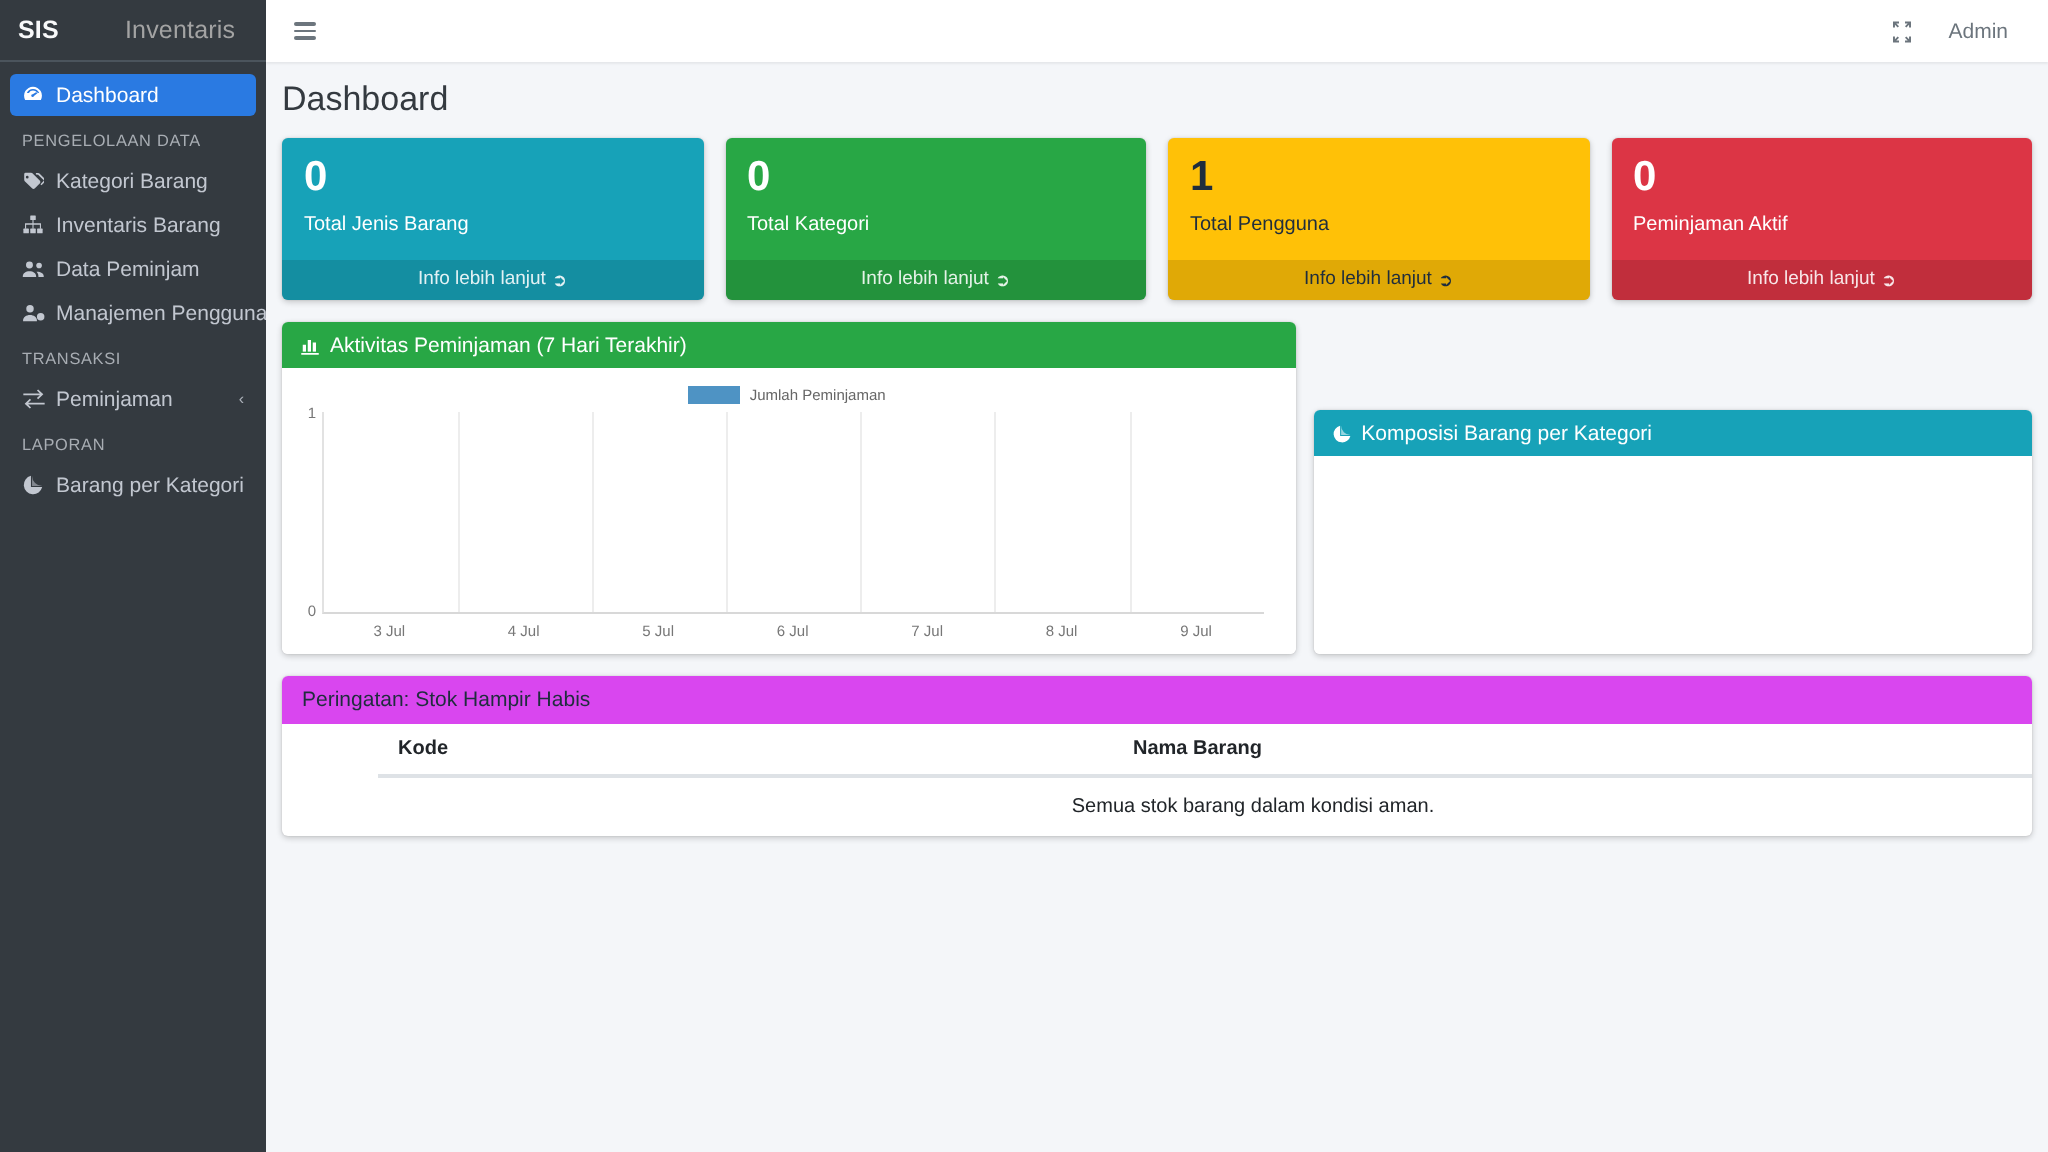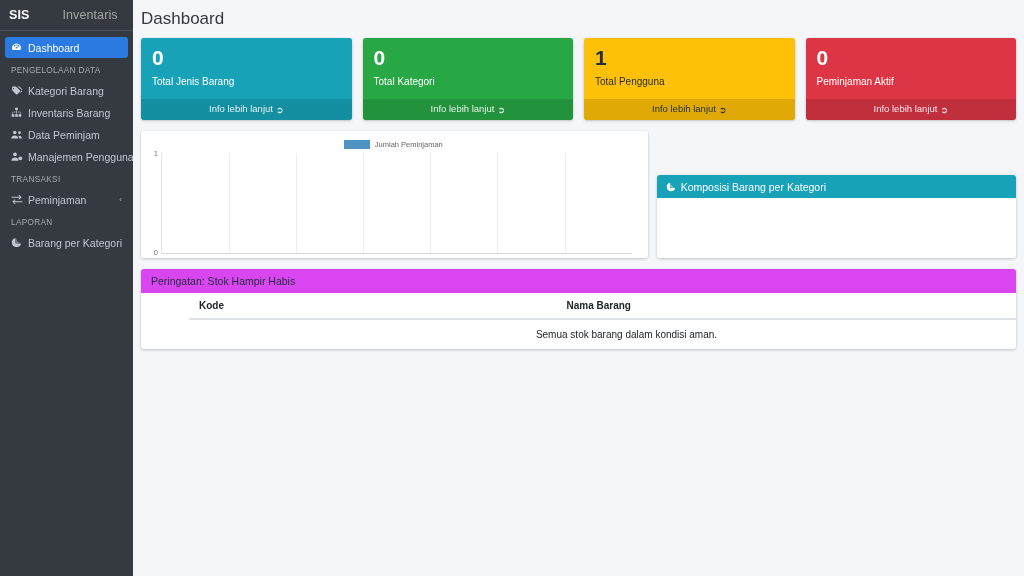--- a/index.html
+++ b/index.html
@@ -321,20 +321,34 @@
             </svg>
         </span>
         <span>Barang per Kategori</span>
       </div>
 
     </nav>
   </aside>
 
   <div class="main">
 
+    <div class="topbar">
+      <div class="hamburger">
+        <i></i>
+          <i></i>
+          <i></i>
+      </div>
+      <div class="spacer"></div>
+      <div class="tb-icon">
+        <svg width="12" height="12" viewBox="0 0 16 16" fill="currentColor">
+            <path d="M2 1h4v1.3H4.2L6 4.1l-.9.9-1.8-1.8V5H2Zm12 0v4h-1.3V3.2l-1.8 1.8-.9-.9 1.8-1.8H10V1ZM2 15v-4h1.3v1.8l1.8-1.8.9.9-1.8 1.8H6V15Zm12 0h-4v-1.3h1.8L10 11.9l.9-.9 1.8 1.8V11H14Z"></path>
+          </svg>
+      </div>
+      <div class="tb-user">Admin</div>
+    </div>
 
     <div class="page-title">Dashboard</div>
 
     <div class="content">
 
       <div class="cards">
 
         <div class="card teal">
           <div class="card-body">
             <div class="big">0</div>
@@ -365,20 +379,31 @@
             <div class="cap">Peminjaman Aktif</div>
           </div>
           <a class="footer"><span>Info lebih lanjut</span><span class="arr">➲</span></a>
         </div>
 
       </div>
 
       <div class="panels">
 
         <section class="panel chart-left">
+          <div class="panel-head green">
+            <span class="ph-ic">
+              <svg width="10" height="10" viewBox="0 0 16 16" fill="currentColor">
+                  <path d="M1 13.6h14V15H1Z"></path>
+                  <rect x="2.2" y="7" width="2.6" height="5.5"></rect>
+                  <rect x="6.2" y="3.2" width="2.6" height="9.3"></rect>
+                  <rect x="10.2" y="5.2" width="2.6" height="7.3"></rect>
+                </svg>
+            </span>
+            <span>Aktivitas Peminjaman (7 Hari Terakhir)</span>
+          </div>
           <div class="panel-body">
             <div class="chart-wrap">
 
               <div class="chart-legend">
                 <span class="swatch"></span>
                 <span class="lg-label">Jumlah Peminjaman</span>
               </div>
 
               <div class="plot">
                 <span class="ytick top">1</span>
@@ -387,20 +412,29 @@
                     <div class="vline" style="left: 14.2857%;"></div>
                     <div class="vline" style="left: 28.5714%;"></div>
                     <div class="vline" style="left: 42.8571%;"></div>
                     <div class="vline" style="left: 57.1429%;"></div>
                     <div class="vline" style="left: 71.4286%;"></div>
                     <div class="vline" style="left: 85.7143%;"></div>
                   </div>
                 <div id="bars"></div>
               </div>
 
+              <div class="xticks" id="xticks">
+                  <span style="left: 7.14286%;">3 Jul</span>
+                  <span style="left: 21.4286%;">4 Jul</span>
+                  <span style="left: 35.7143%;">5 Jul</span>
+                  <span style="left: 50%;">6 Jul</span>
+                  <span style="left: 64.2857%;">7 Jul</span>
+                  <span style="left: 78.5714%;">8 Jul</span>
+                  <span style="left: 92.8571%;">9 Jul</span>
+                </div>
 
             </div>
           </div>
         </section>
 
         <section class="panel chart-right">
           <div class="panel-head teal">
             <span class="ph-ic">
               <svg width="10" height="10" viewBox="0 0 16 16" fill="currentColor">
                   <path d="M7.3 1.2v7.5h7.5A7.5 7.5 0 0 1 7.3 1.2Z" opacity=".55"></path>

